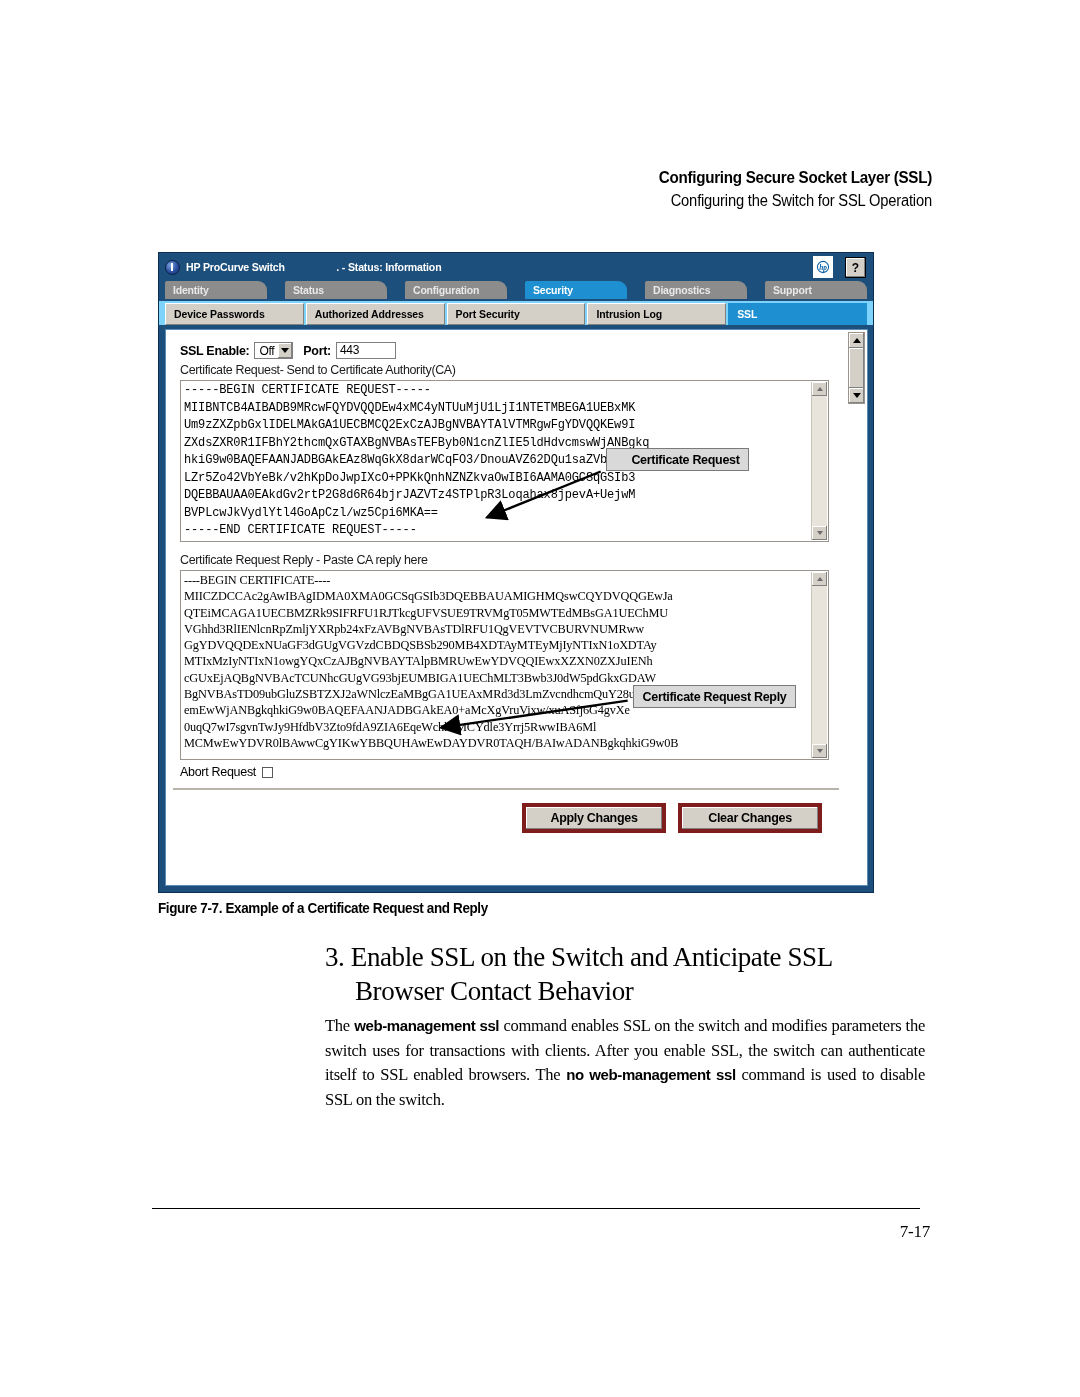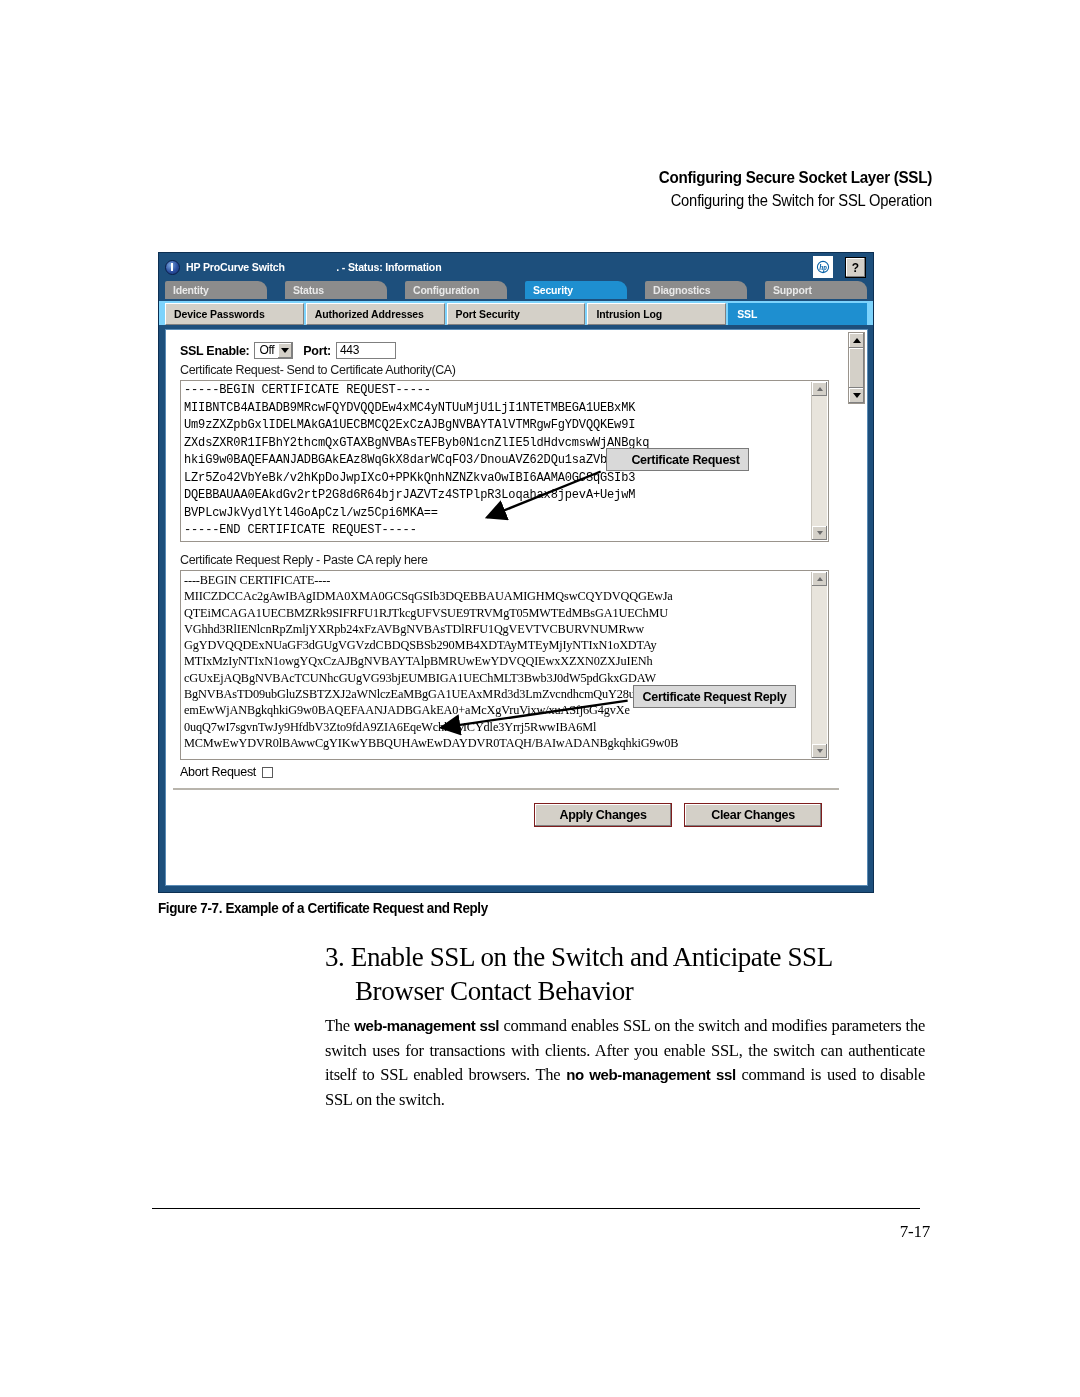--- a/index.html
+++ b/index.html
@@ -244,21 +244,21 @@
     font-weight: bold;
     letter-spacing: -0.3px;
   }
   .ssl-select {
     margin: 0 4px 0 5px;
     height: 17px;
     min-width: 34px;
     border: 1px solid #7f7f7f;
     background: #ffffff;
     display: flex;
-    align-items: flex-start;
+    align-items: center;
     font-size: 12px;
     font-weight: normal;
     cursor: pointer;
     box-sizing: border-box;
   }
   .ssl-select .val { padding: 0 4px; font-family: "Liberation Sans", sans-serif; }
   .ssl-select .arrow-box {
     width: 14px; height: 15px;
     background: #d4d0c8;
     box-shadow: inset -1px -1px 0 #808080, inset 1px 1px 0 #ffffff;
@@ -373,21 +373,21 @@
   }
 
   .btn-row {
     display: flex;
     justify-content: flex-end;
     gap: 12px;
     margin: 13px 24px 0 0;
   }
   .win-btn {
     background: #d4d0c8;
-    border: 1px solid #7f1d1d;
+    border: 4px solid #7f1d1d;
     box-shadow: inset -1px -1px 0 #808080, inset 1px 1px 0 #ffffff;
     font-family: "Liberation Sans", sans-serif;
     font-size: 12.5px;
     font-weight: bold;
     padding: 4px 0;
     width: 136px;
     text-align: center;
     cursor: pointer;
     letter-spacing: -0.3px;
   }

